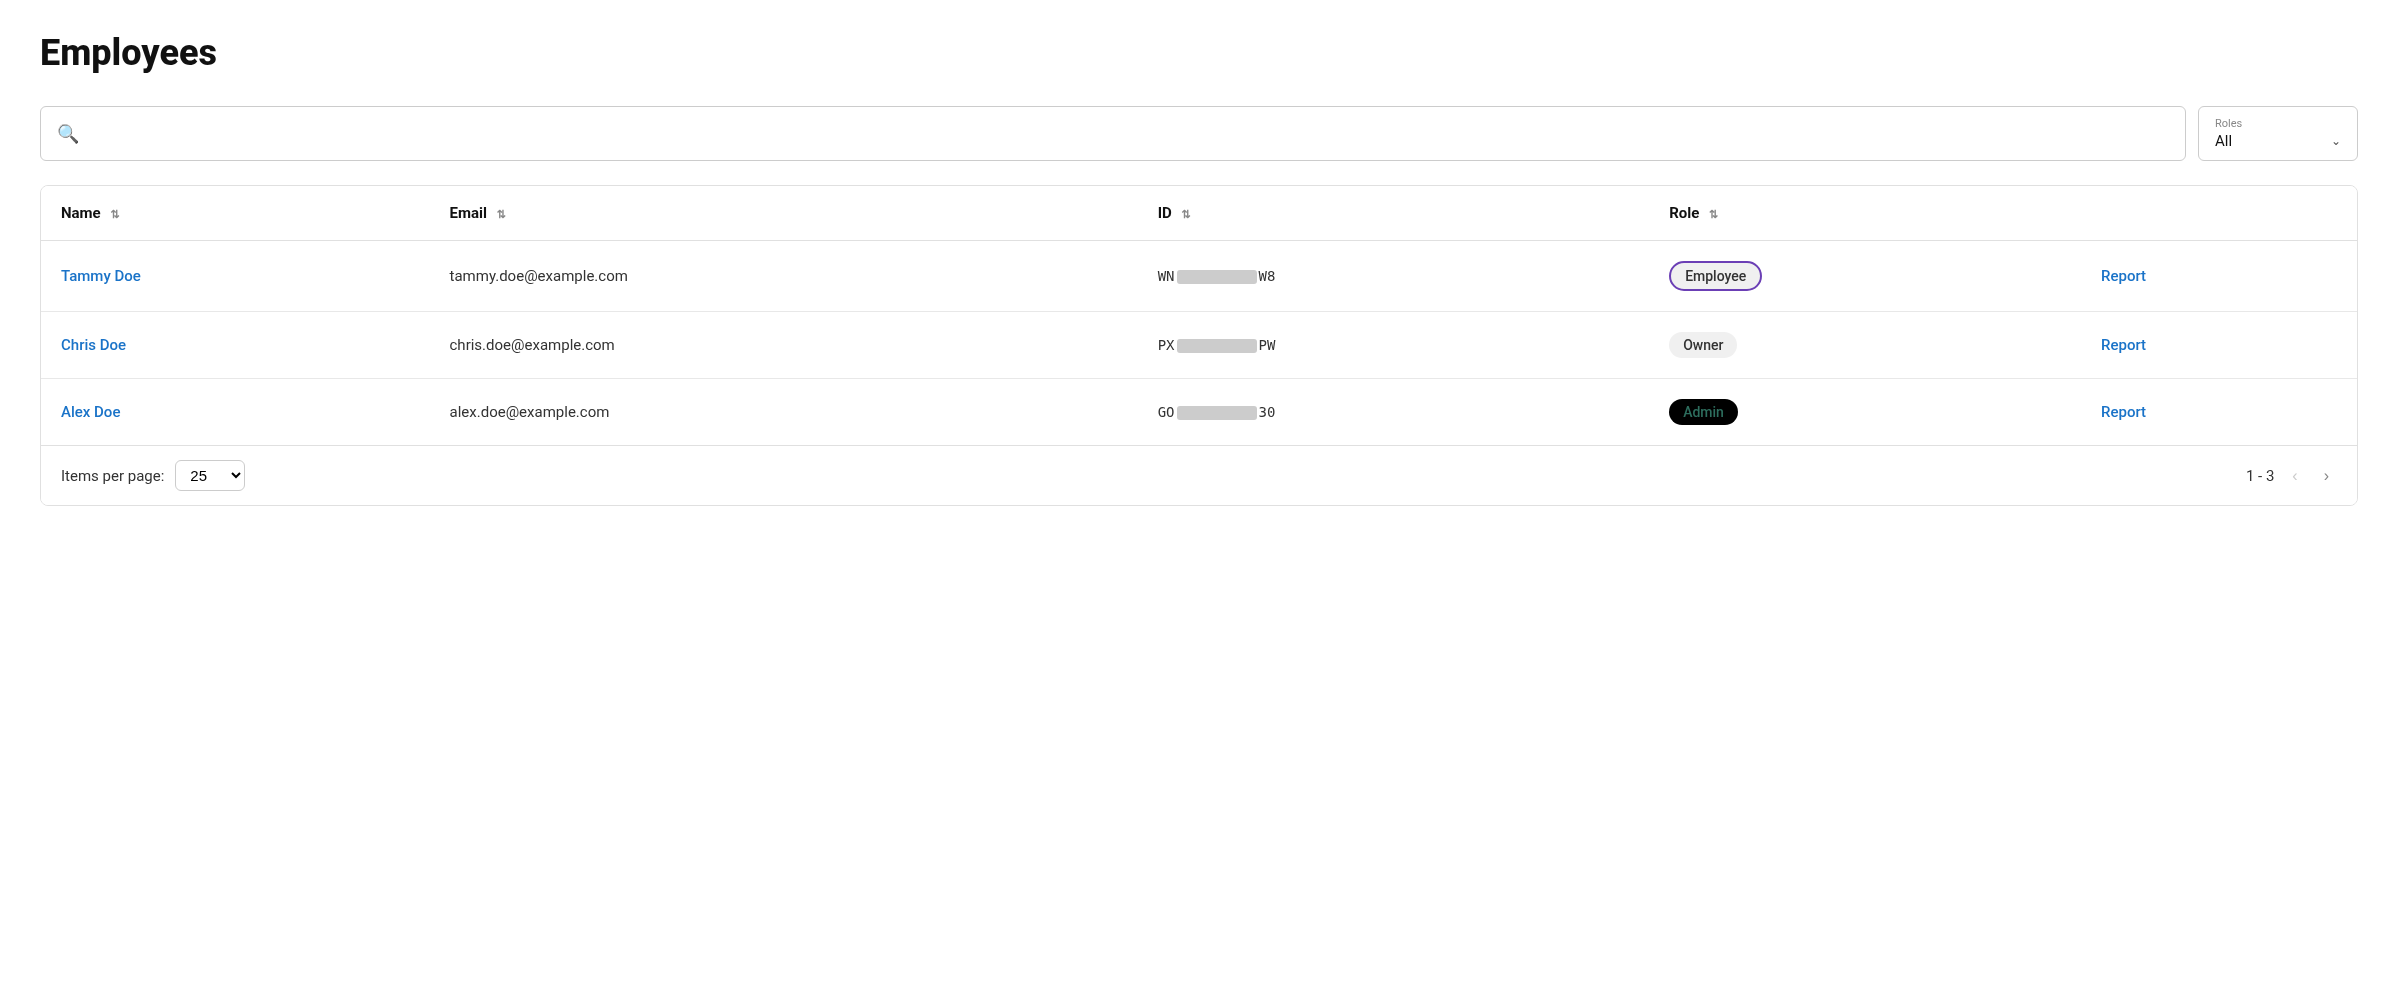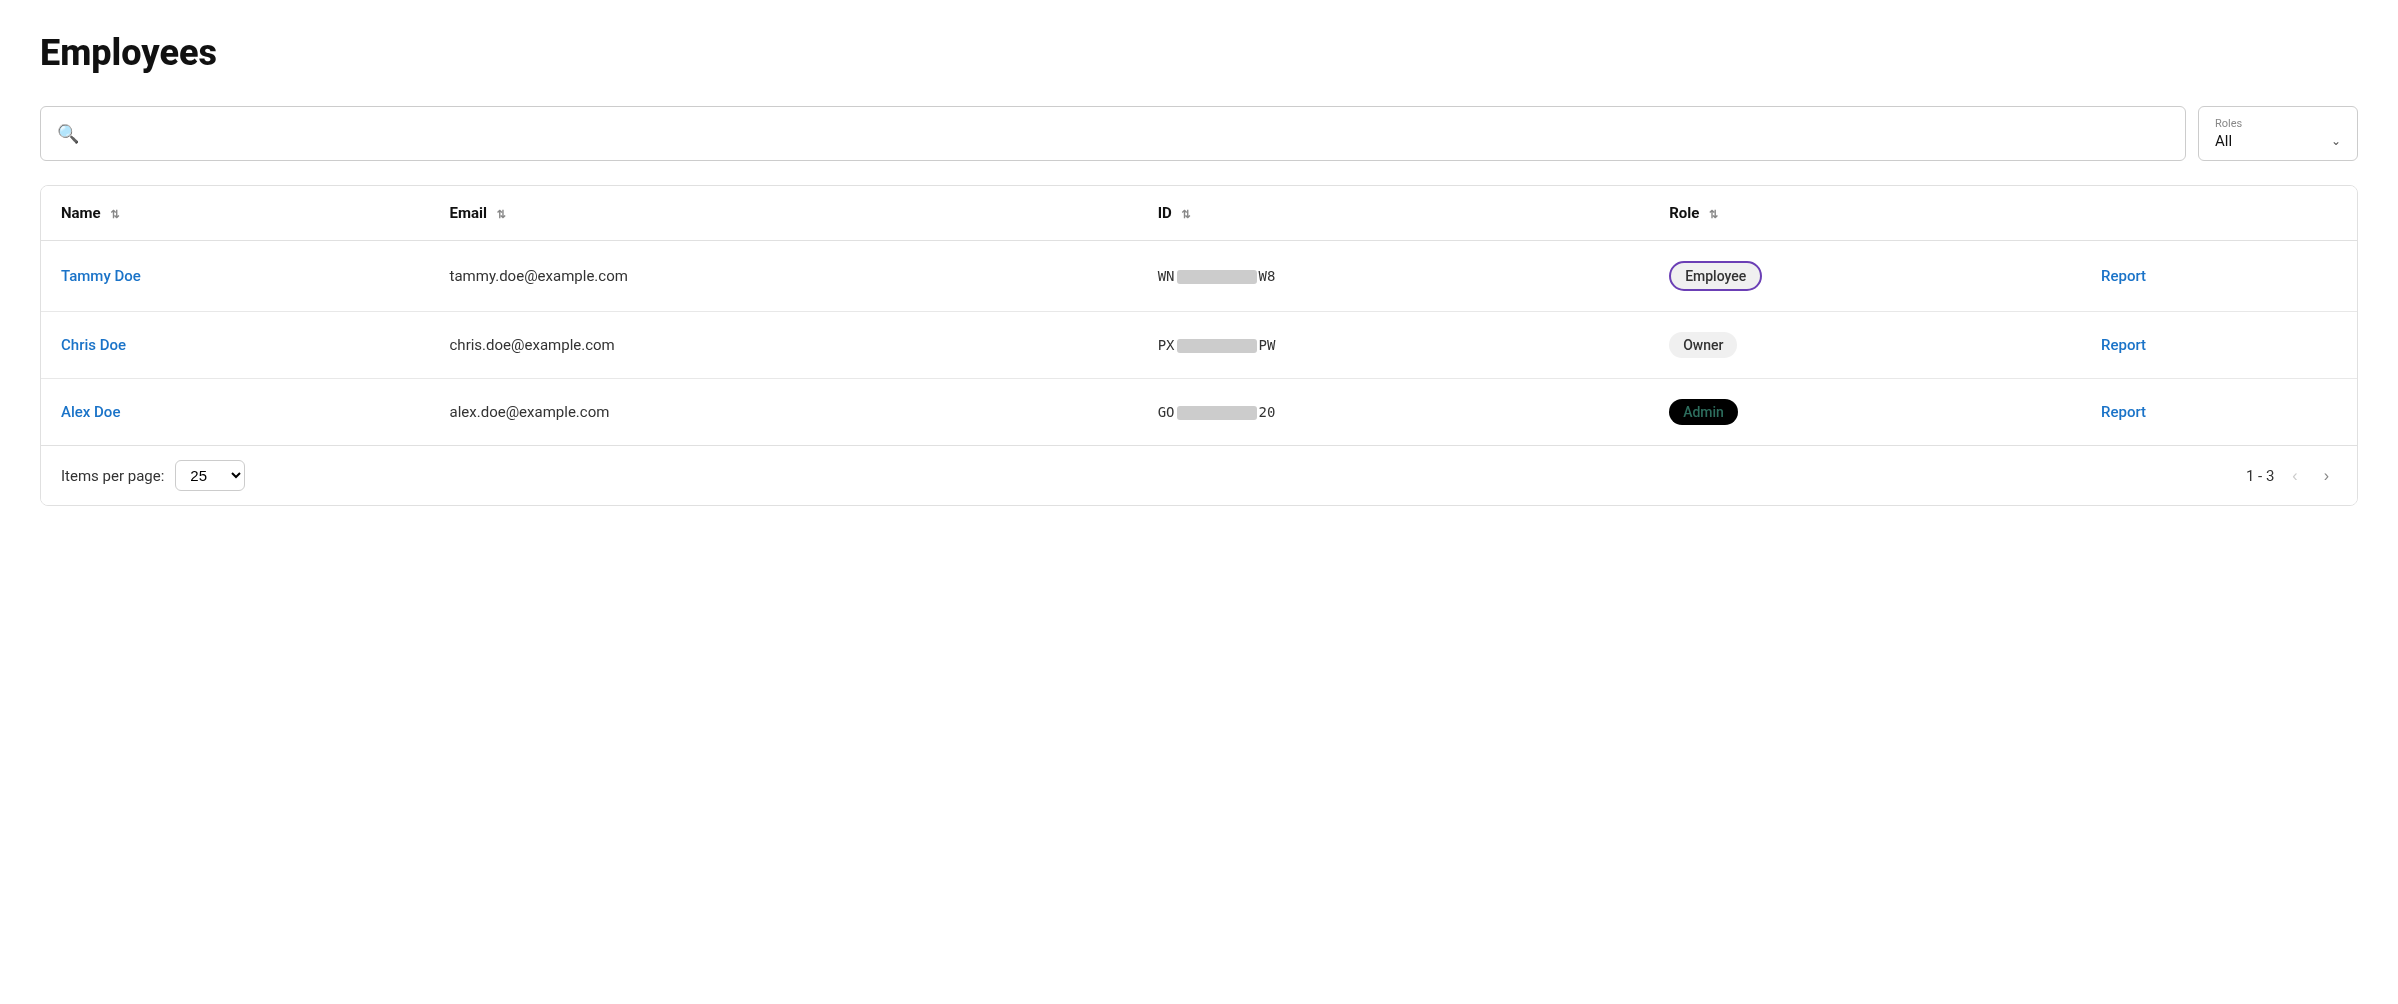--- a/index.html
+++ b/index.html
@@ -320,21 +320,21 @@
       </td>
     </tr>
         <tr>
       <td>
         <a class="employee-name-link">Alex Doe</a>
       </td>
       <td>
         <span>alex.doe@example.com</span>
       </td>
       <td class="id-cell">
-        <span>GO</span><span class="id-blurred"></span><span>20</span>
+        <span>GO</span><span class="id-blurred"></span><span>30</span>
       </td>
       <td>
         <span class="role-badge role-admin">Admin</span>
       </td>
       <td>
         <a class="report-link">Report</a>
       </td>
     </tr>
       </tbody>
   </table>

